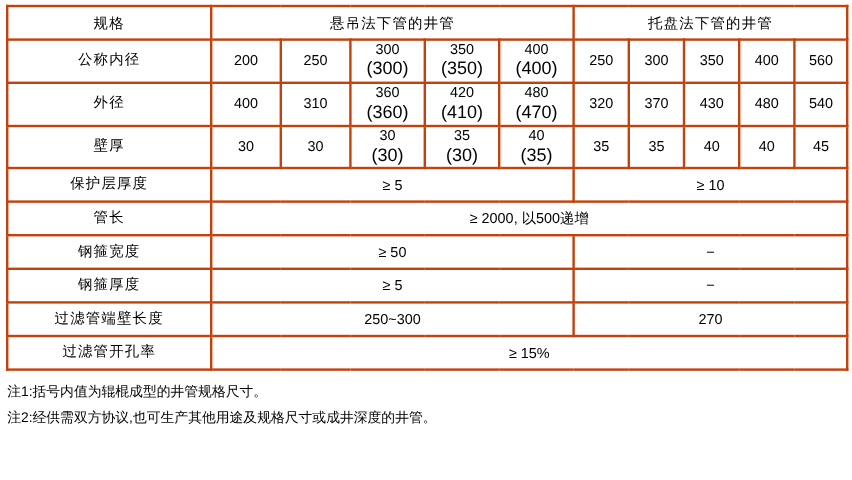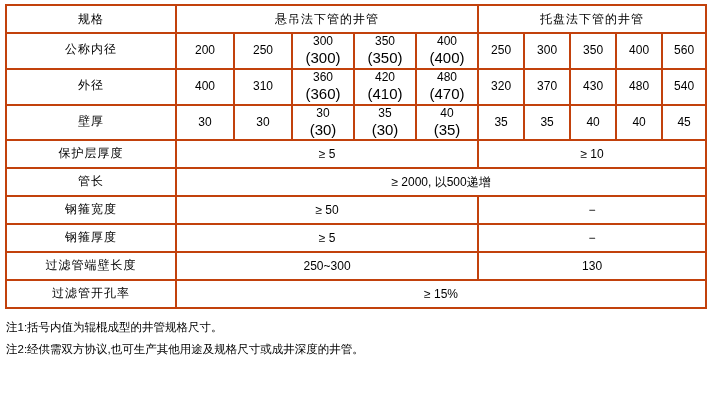--- a/index.html
+++ b/index.html
@@ -198,21 +198,21 @@
 
       <tr>
         <td class="rowlabel">钢箍厚度</td>
         <td colspan="5">≥ 5</td>
         <td colspan="5">−</td>
       </tr>
 
       <tr>
         <td class="rowlabel">过滤管端壁长度</td>
         <td colspan="5">250~300</td>
-        <td colspan="5">130</td>
+        <td colspan="5">270</td>
       </tr>
 
       <tr>
         <td class="rowlabel">过滤管开孔率</td>
         <td colspan="10">≥ 15%</td>
       </tr>
     </tbody>
   </table>
 
   <div class="notes">

